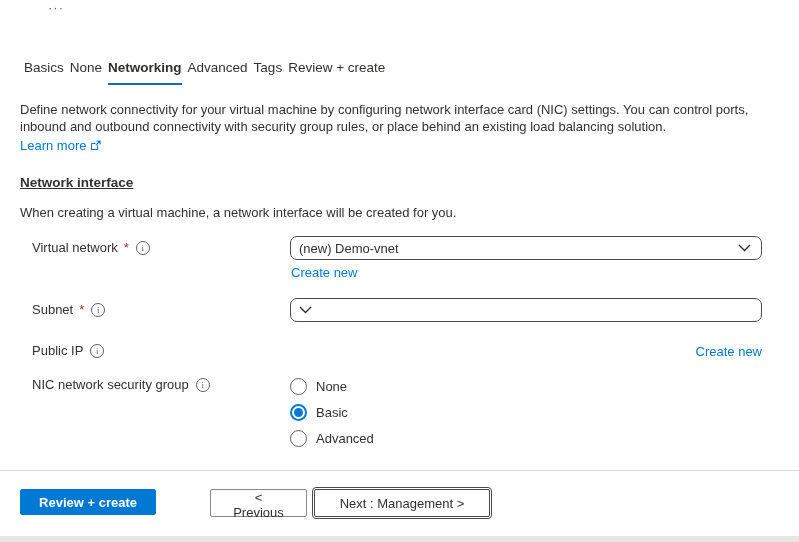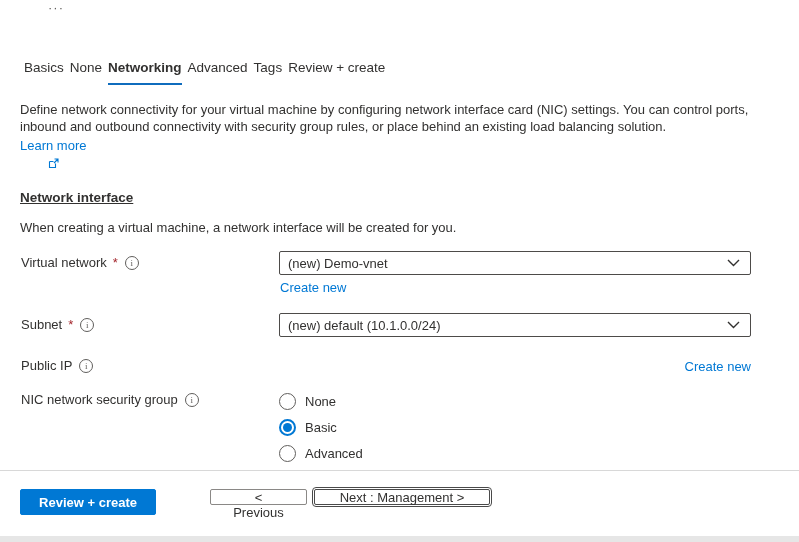--- a/index.html
+++ b/index.html
@@ -62,39 +62,39 @@
     line-height: 17px;
     color: #323130;
     max-width: 730px;
   }
   .link {
     color: #0078d4;
     font-size: 13px;
     text-decoration: none;
     cursor: pointer;
   }
-  .learn-more { display: inline-flex; align-items: center; gap: 4px; margin-top: 2px; flex-direction: column; }
+  .learn-more { display: inline-flex; align-items: center; gap: 4px; margin-top: 2px; }
   
   .section-heading {
     margin: 21px 0 0 20px;
     font-size: 13.5px;
     font-weight: 700;
     color: #323130;
     text-decoration: underline;
   }
   .section-sub {
     margin: 15px 0 0 20px;
     font-size: 13px;
     color: #323130;
   }
   
   .form-row {
     display: flex;
     align-items: flex-start;
-    margin-left: 21px;
+    margin-left: 32px;
   }
   .form-label {
     width: 258px;
     flex: 0 0 258px;
     font-size: 13px;
     color: #323130;
     padding-top: 4px;
     display: flex;
     align-items: center;
     gap: 5px;
@@ -112,21 +112,21 @@
     cursor: pointer;
     flex: 0 0 14px;
     margin-left: 2px;
   }
   .info-icon::before { content: "i"; font-family: "Liberation Serif", serif; }
   .control-col { width: 472px; }
   .dropdown {
     width: 472px;
     height: 24px;
     border: 1px solid #4d4b49;
-    border-radius: 2px;
+    border-radius: 7px;
     background: #fff;
     display: flex;
     align-items: center;
     justify-content: space-between;
     padding: 0 10px 0 8px;
     font-size: 13px;
     color: #323130;
     cursor: pointer;
   }
   .create-new { display: inline-block; margin: 5px 0 0 1px; }
@@ -182,21 +182,21 @@
     color: #ffffff;
     font-weight: 700;
     border: 1px solid #0078d4;
     width: 136px;
     height: 26px;
   }
   .btn-secondary {
     background: #ffffff;
     color: #323130;
     border: 1px solid #8a8886;
-    height: 16px;
+    height: 28px;
     padding: 0 18px;
   }
   .btn-previous { margin-left: 54px; width: 97px; }
   .btn-next {
     margin-left: 7px;
     width: 176px;
     border-color: #4a4a4a;
     outline: 1px solid #4a4a4a;
     outline-offset: 1px;
   }
@@ -260,21 +260,20 @@
   </div>
 
   <div class="form-row mt17">
     <div class="form-label">
       <span>Subnet</span>
         <span class="required-star">*</span>
       <span class="info-icon"></span>
     </div>
     <div class="control-col">
       <div class="dropdown">
-        <span>(new) default (10.1.0.0/24)</span>
         <svg width="13" height="8" viewBox="0 0 13 8">
           <path d="M1 1 L6.5 6.5 L12 1" stroke="#323130" stroke-width="1.4" fill="none"></path>
         </svg>
       </div>
     </div>
   </div>
 
   <div class="form-row mt17">
     <div class="form-label">
       <span>Public IP</span>

